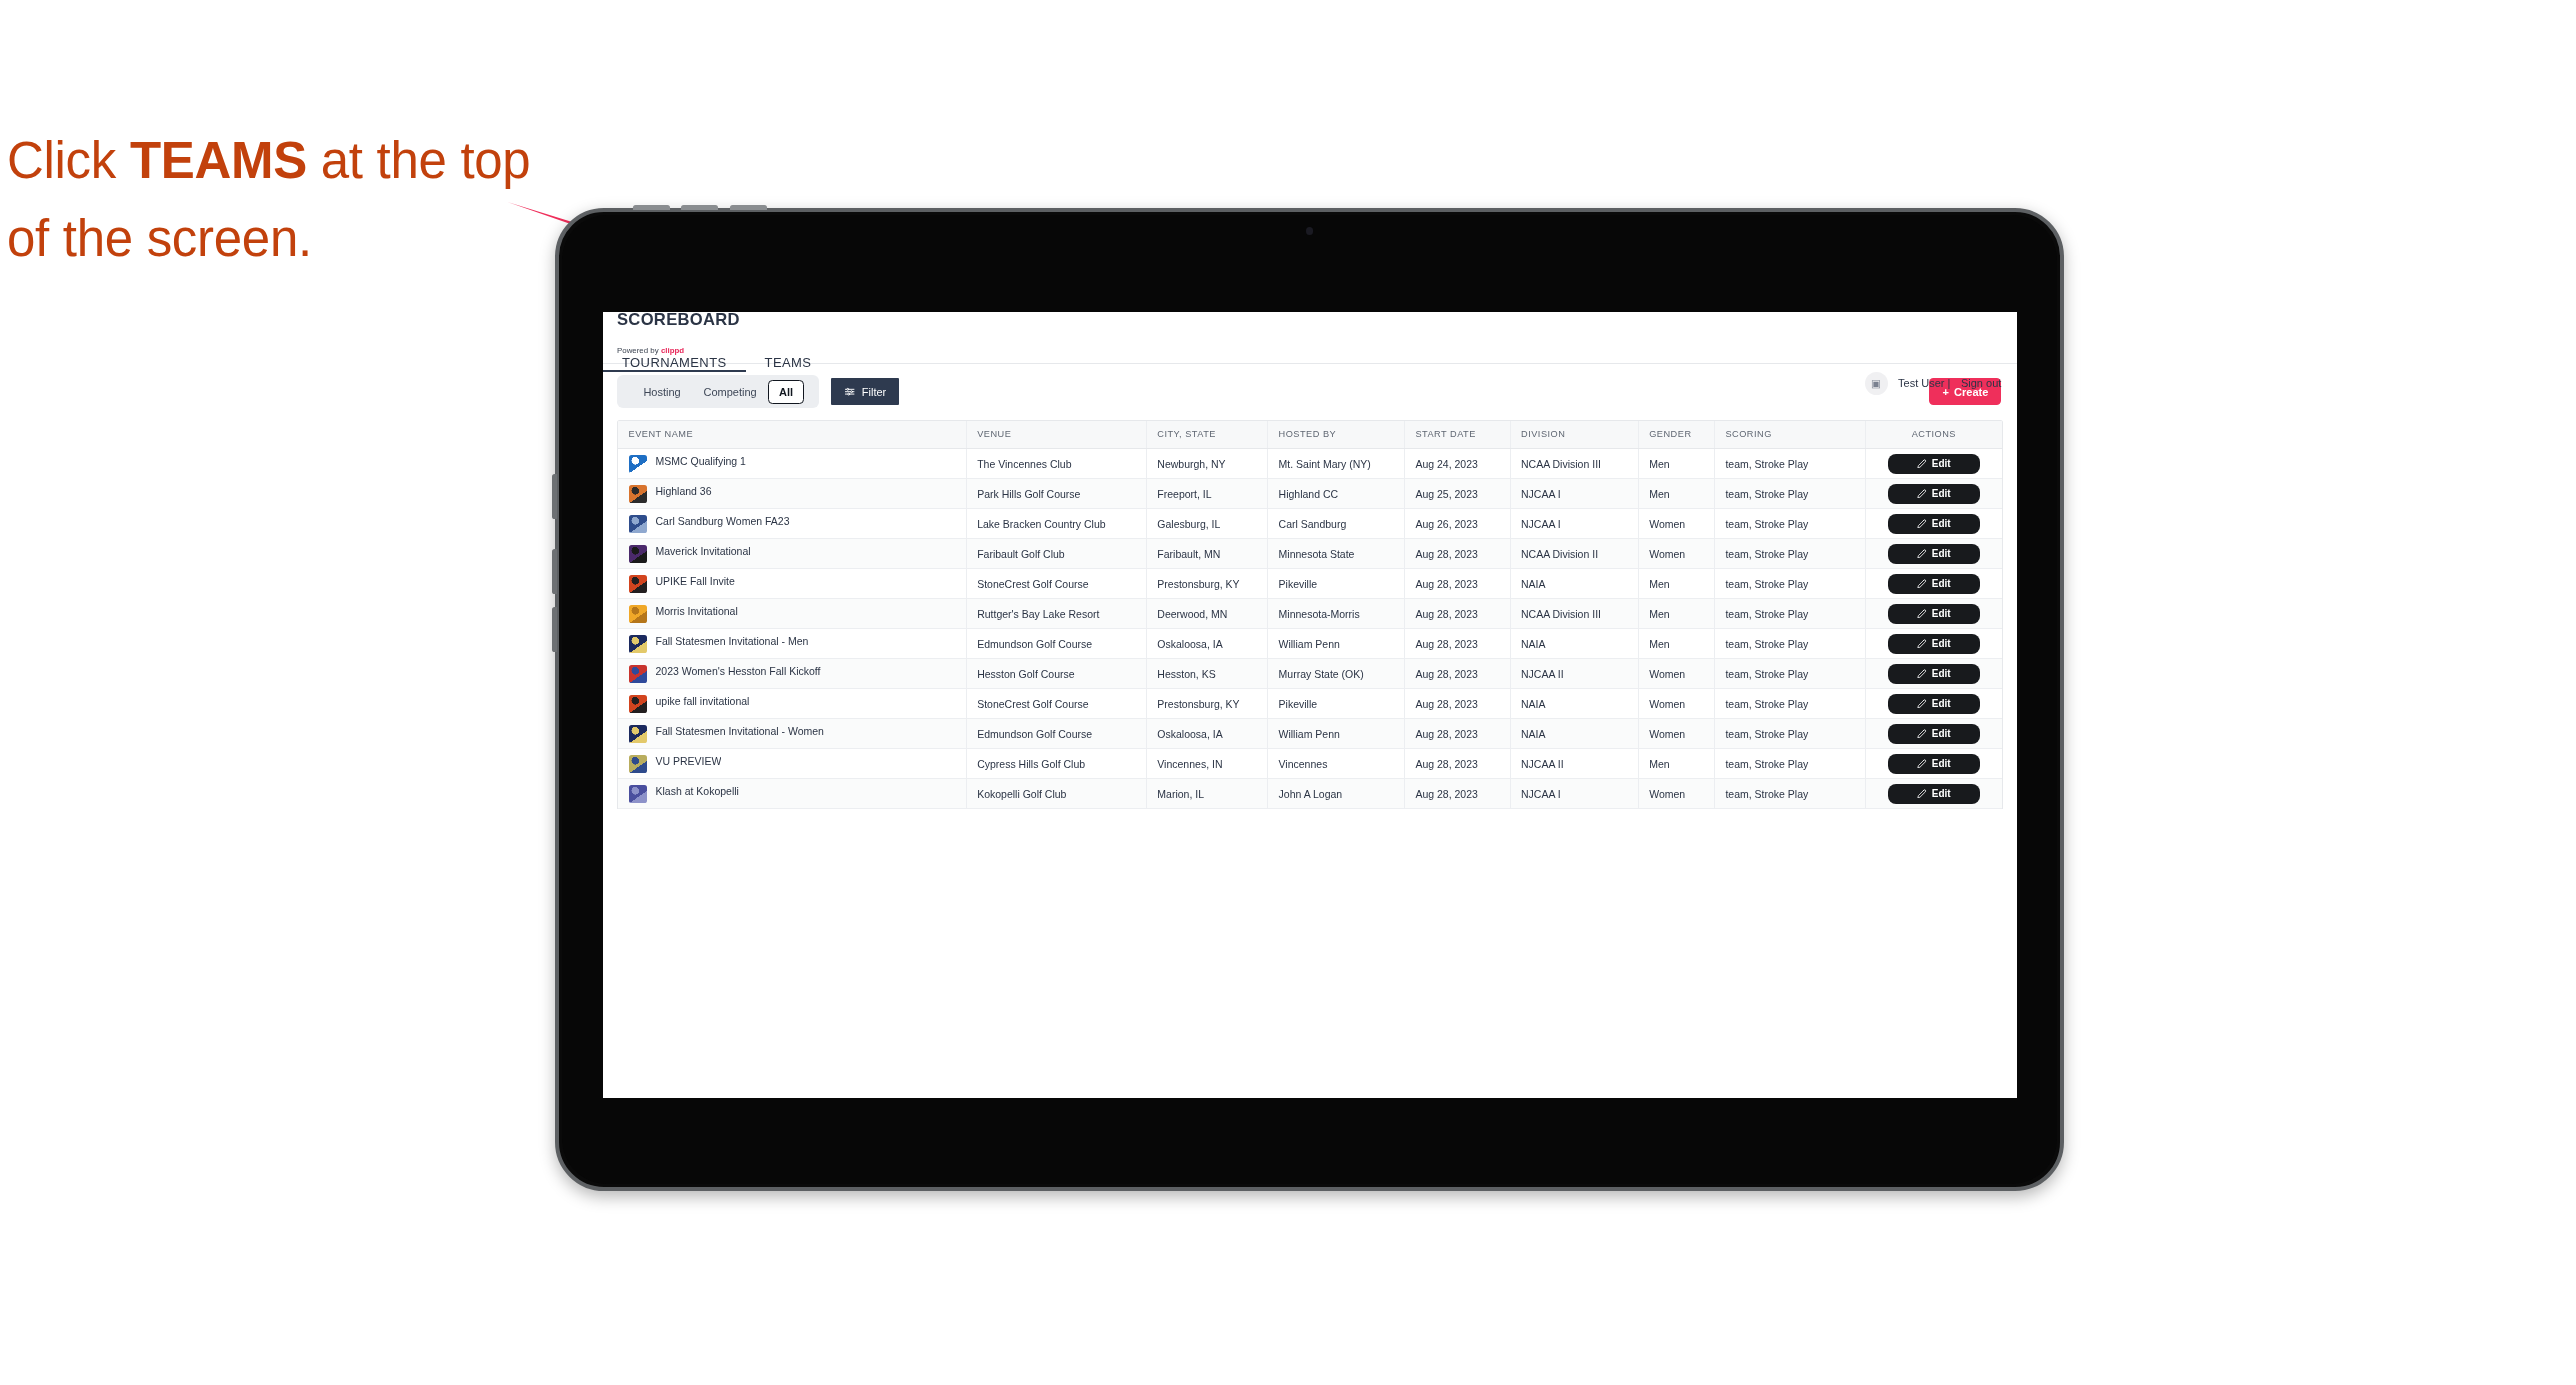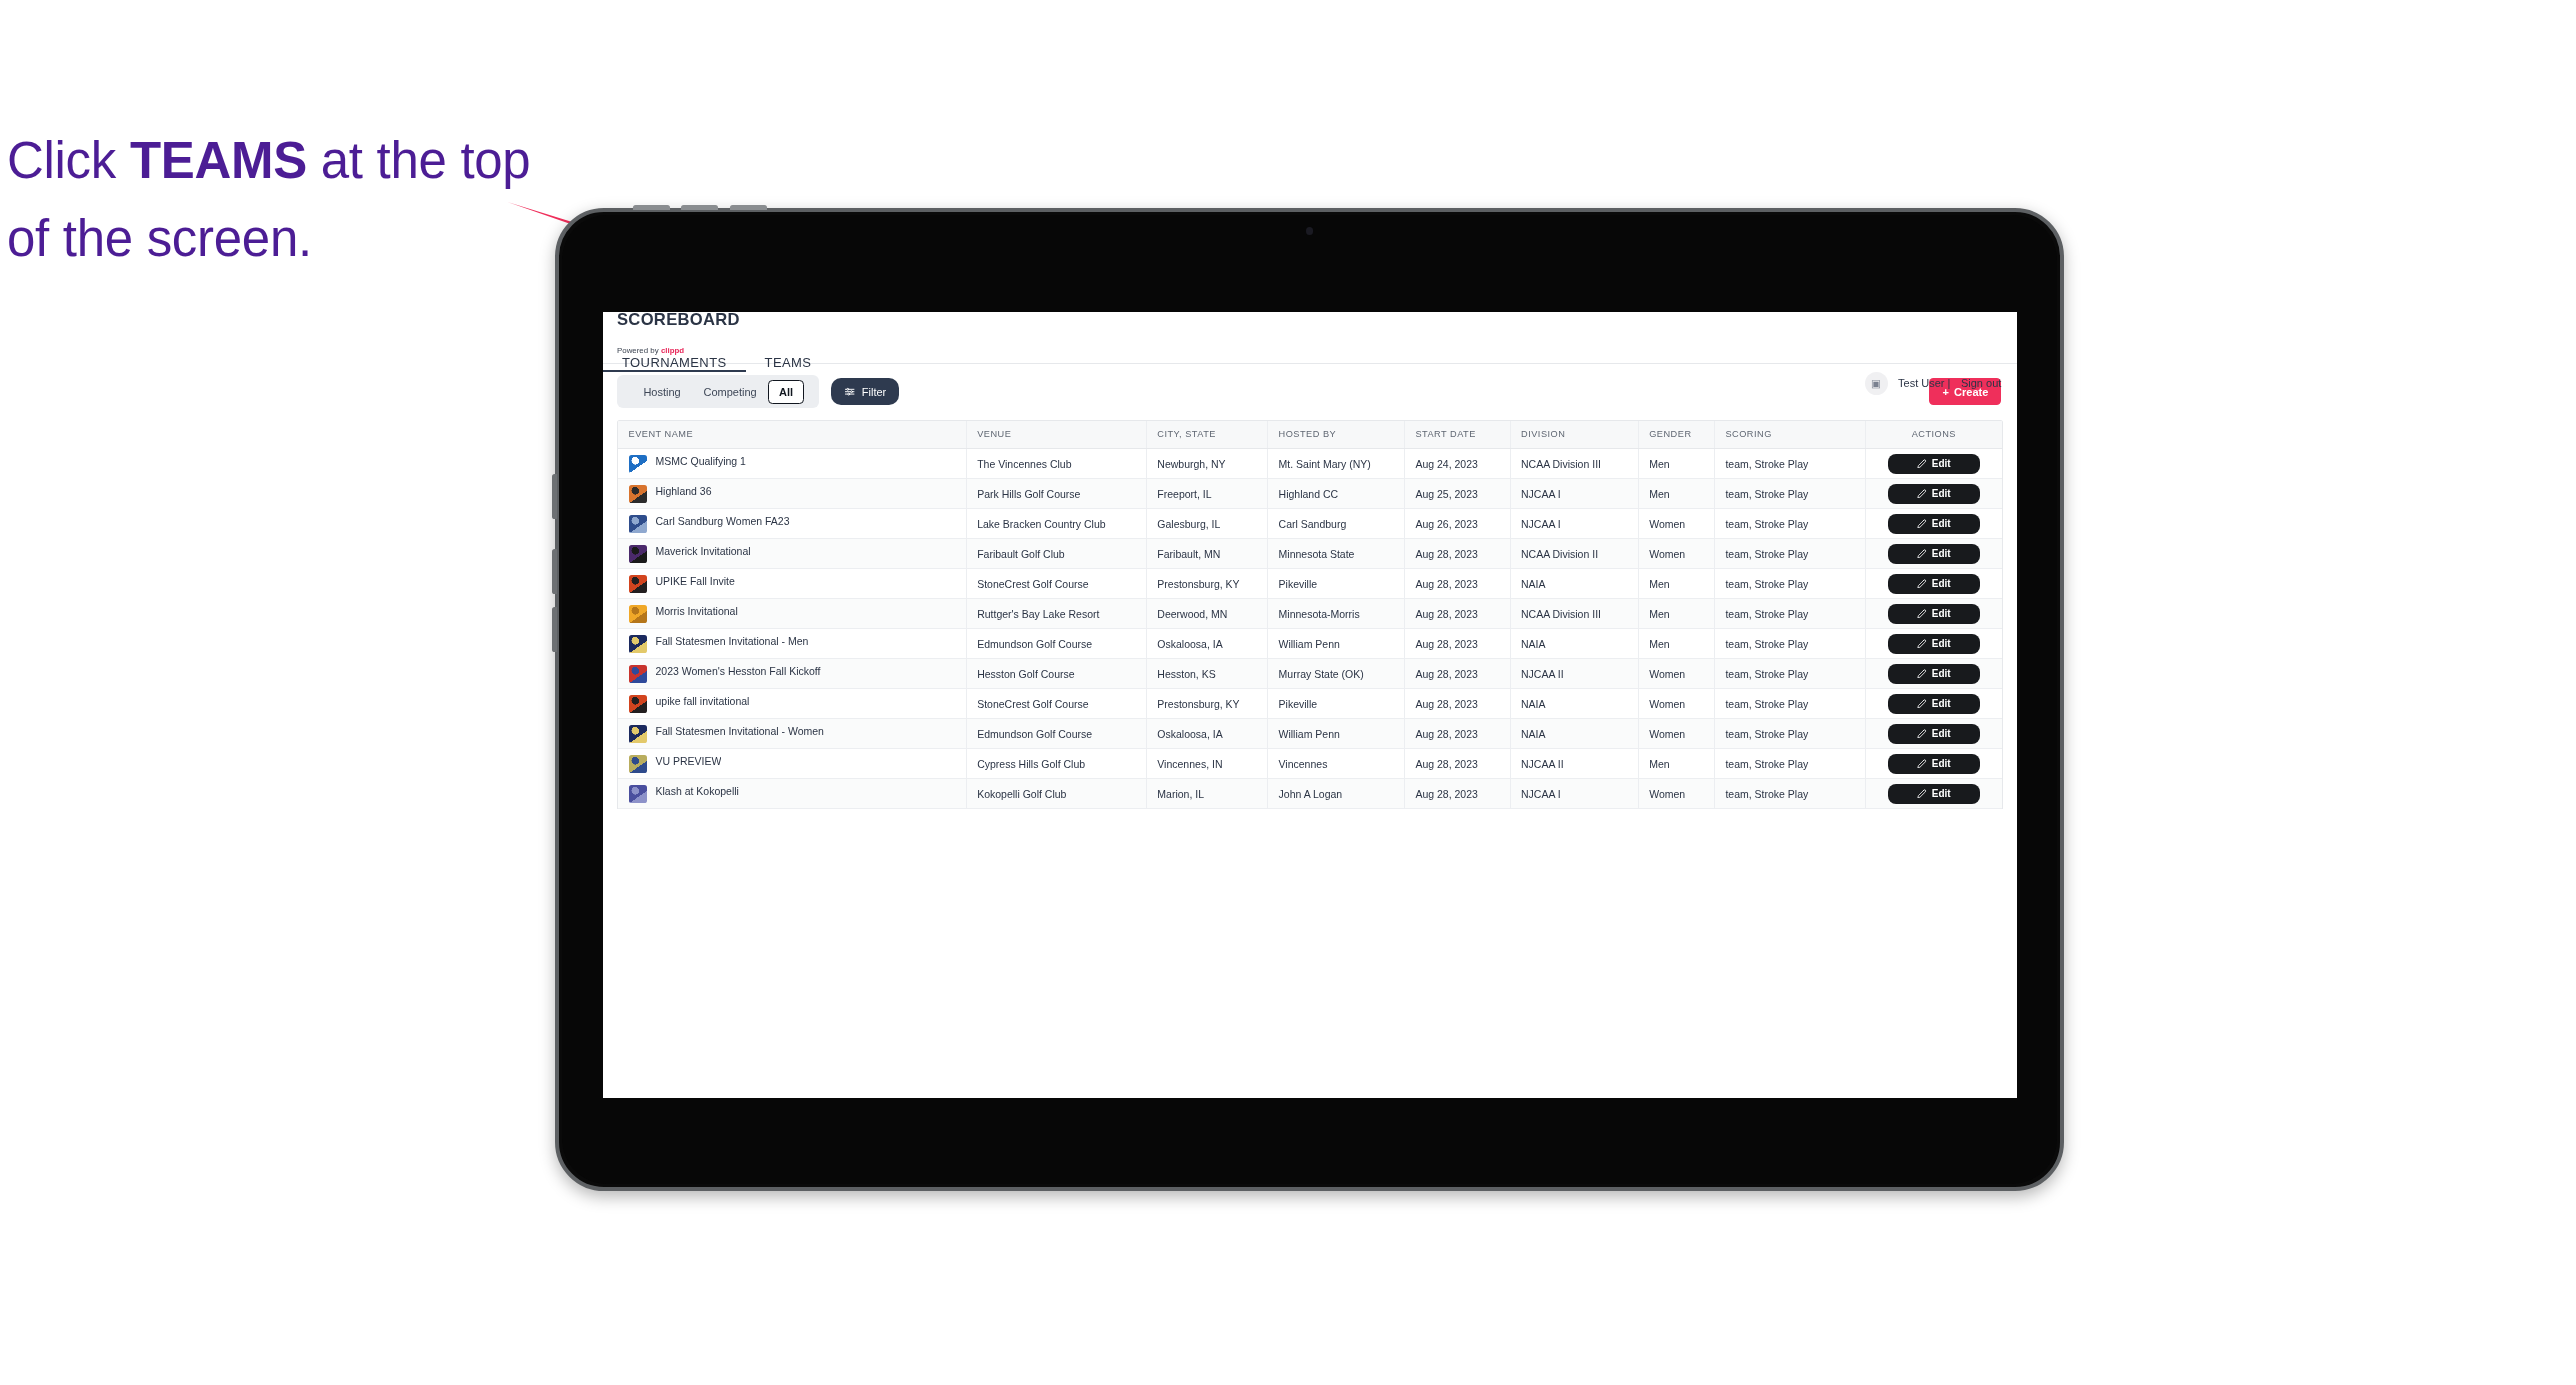--- a/index.html
+++ b/index.html
@@ -20,21 +20,21 @@
   }
 
   
   .instruction {
     position: absolute;
     left: 7px;
     top: 122px;
     width: 559px;
     font-size: 51px;
     line-height: 1.52;
-    color: #4c1d95;
+    color: #c2410c;
     font-family: "Liberation Sans", sans-serif;
     letter-spacing: -0.3px;
   }
   .instruction .bold { font-weight: bold; }
 
   
   .arrow-svg {
     position: absolute;
     left: 489px;
     top: 183px;
@@ -206,21 +206,21 @@
     color: #11161f;
     padding: 0 10px;
   }
   .filter-btn {
     display: flex;
     align-items: center;
     gap: 6.1px;
     background: #2e3a4f;
     color: #ffffff;
     border: none;
-    border-radius: 10px;
+    border-radius: 1px;
     height: 27px;
     padding: 0 13px;
     font-size: 11px;
     cursor: pointer;
     font-family: "Liberation Sans", sans-serif;
   }
   .search-wrap { margin-left: auto; display: flex; align-items: center; gap: 12.2px; }
   .search-input {
     width: 699px;
     height: 27px;

